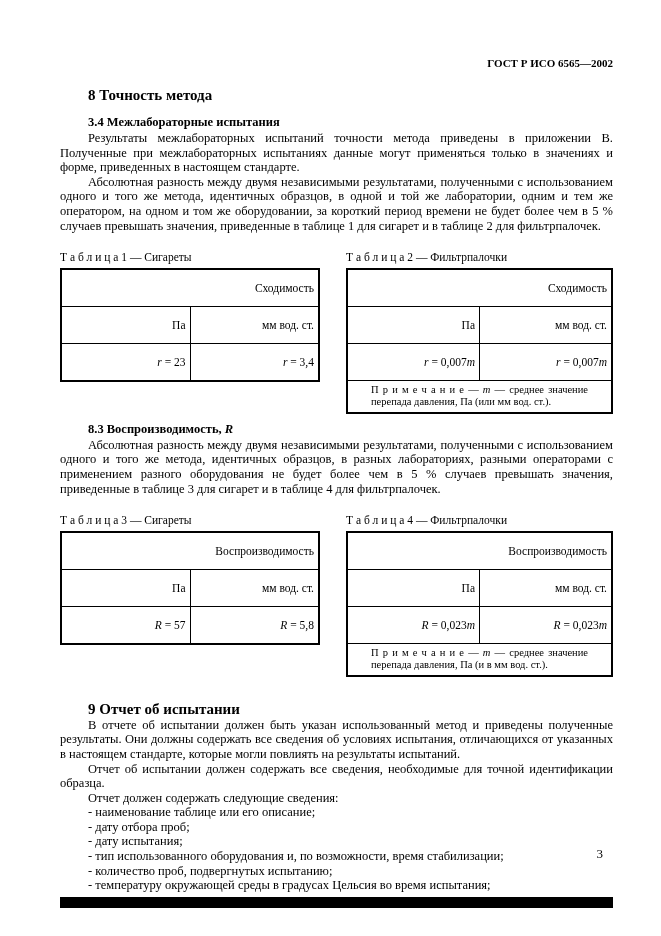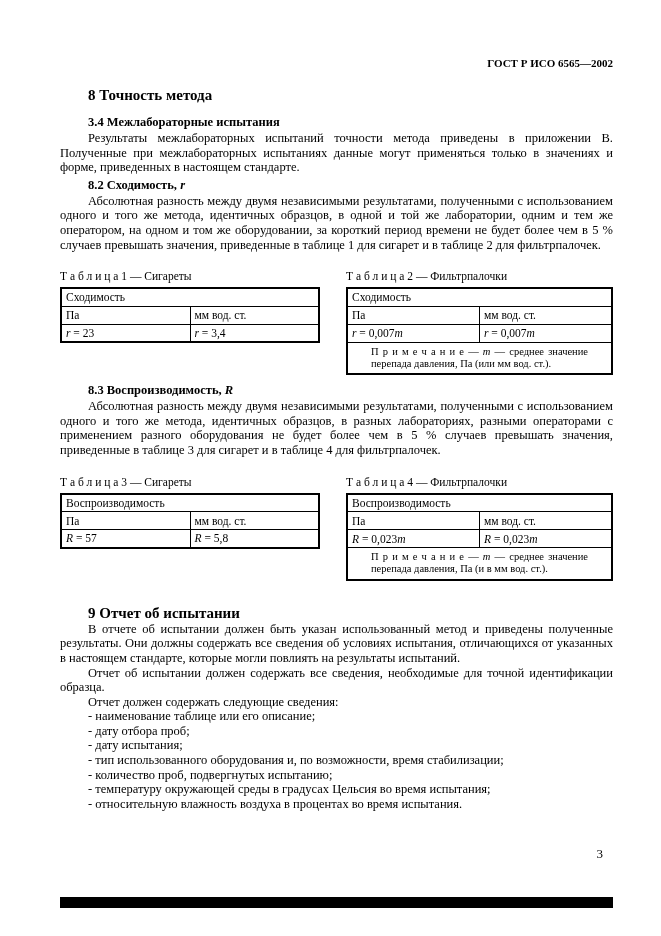--- a/index.html
+++ b/index.html
@@ -15,40 +15,39 @@
   .h1.sec9 { margin-top: 24px; margin-bottom: 0; }
   .h2 { font-size: 12.5px; font-weight: bold; margin: 3px 0 1px 28px; line-height: 15px; }
   .h2 i { font-style: italic; }
   .para { font-size: 12.5px; line-height: 14.6px; text-align: justify; text-indent: 28px; margin: 0; }
   .para.li { text-align: left; }
   .tables-row { display: flex; gap: 26px; align-items: flex-start; margin-top: 16px; margin-bottom: 8px; }
   .tcol-left  { width: 260px; flex: none; }
   .tcol-right { width: 267px; flex: none; }
   .tcaption { font-size: 11.5px; line-height: 13px; margin: 2px 0 4px 0; }
   table.std { width: 100%; border-collapse: collapse; font-size: 11.5px; border: 2px solid #000; }
-  table.std td { border: 1px solid #000; text-align: left; vertical-align: middle; padding: 2px 4px; height: 18px; }
+  table.std td { border: 1px solid #000; text-align: right; vertical-align: middle; padding: 12px 4px; height: 18px; }
   table.std td.w50 { width: 50%; }
   table.std td.note-cell { font-size: 10.5px; line-height: 12.3px; text-align: justify; padding: 3px 23px; height: auto; }
   i.var { font-style: italic; }
   .page-number { position: absolute; right: 58px; top: 846px; font-size: 13px; }
   .bottom-bar { position: absolute; left: 60px; top: 897px; width: 553px; height: 11px; background: #000; }
 </style>
 </head>
 <body>
 
 <div class="page">
 
   <div class="doc-number">ГОСТ Р ИСО 6565—2002</div>
 
   <div class="h1">8 Точность метода</div>
 
   <div class="h2">3.4 Межлабораторные испытания</div>
   <p class="para">Результаты межлабораторных испытаний точности метода приведены в приложении В. Полученные при межлабораторных испытаниях данные могут применяться только в значениях и форме, приведенных в настоящем стандарте.</p>
 
-  <div class="h2"><span>8.2 Сходимость, </span><i>r</i></div>
   <p class="para">Абсолютная разность между двумя независимыми результатами, полученными с использованием одного и того же метода, идентичных образцов, в одной и той же лаборатории, одним и тем же оператором, на одном и том же оборудовании, за короткий период времени не будет более чем в 5 % случаев превышать значения, приведенные в таблице 1 для сигарет и в таблице 2 для фильтрпалочек.</p>
 
   <div class="tables-row">
     <div class="tcol-left">
       <div class="tcaption">Т а б л и ц а  1 — Сигареты</div>
       <table class="std">
         <tbody>
           <tr>
             <td colspan="2">Сходимость</td>
           </tr>

